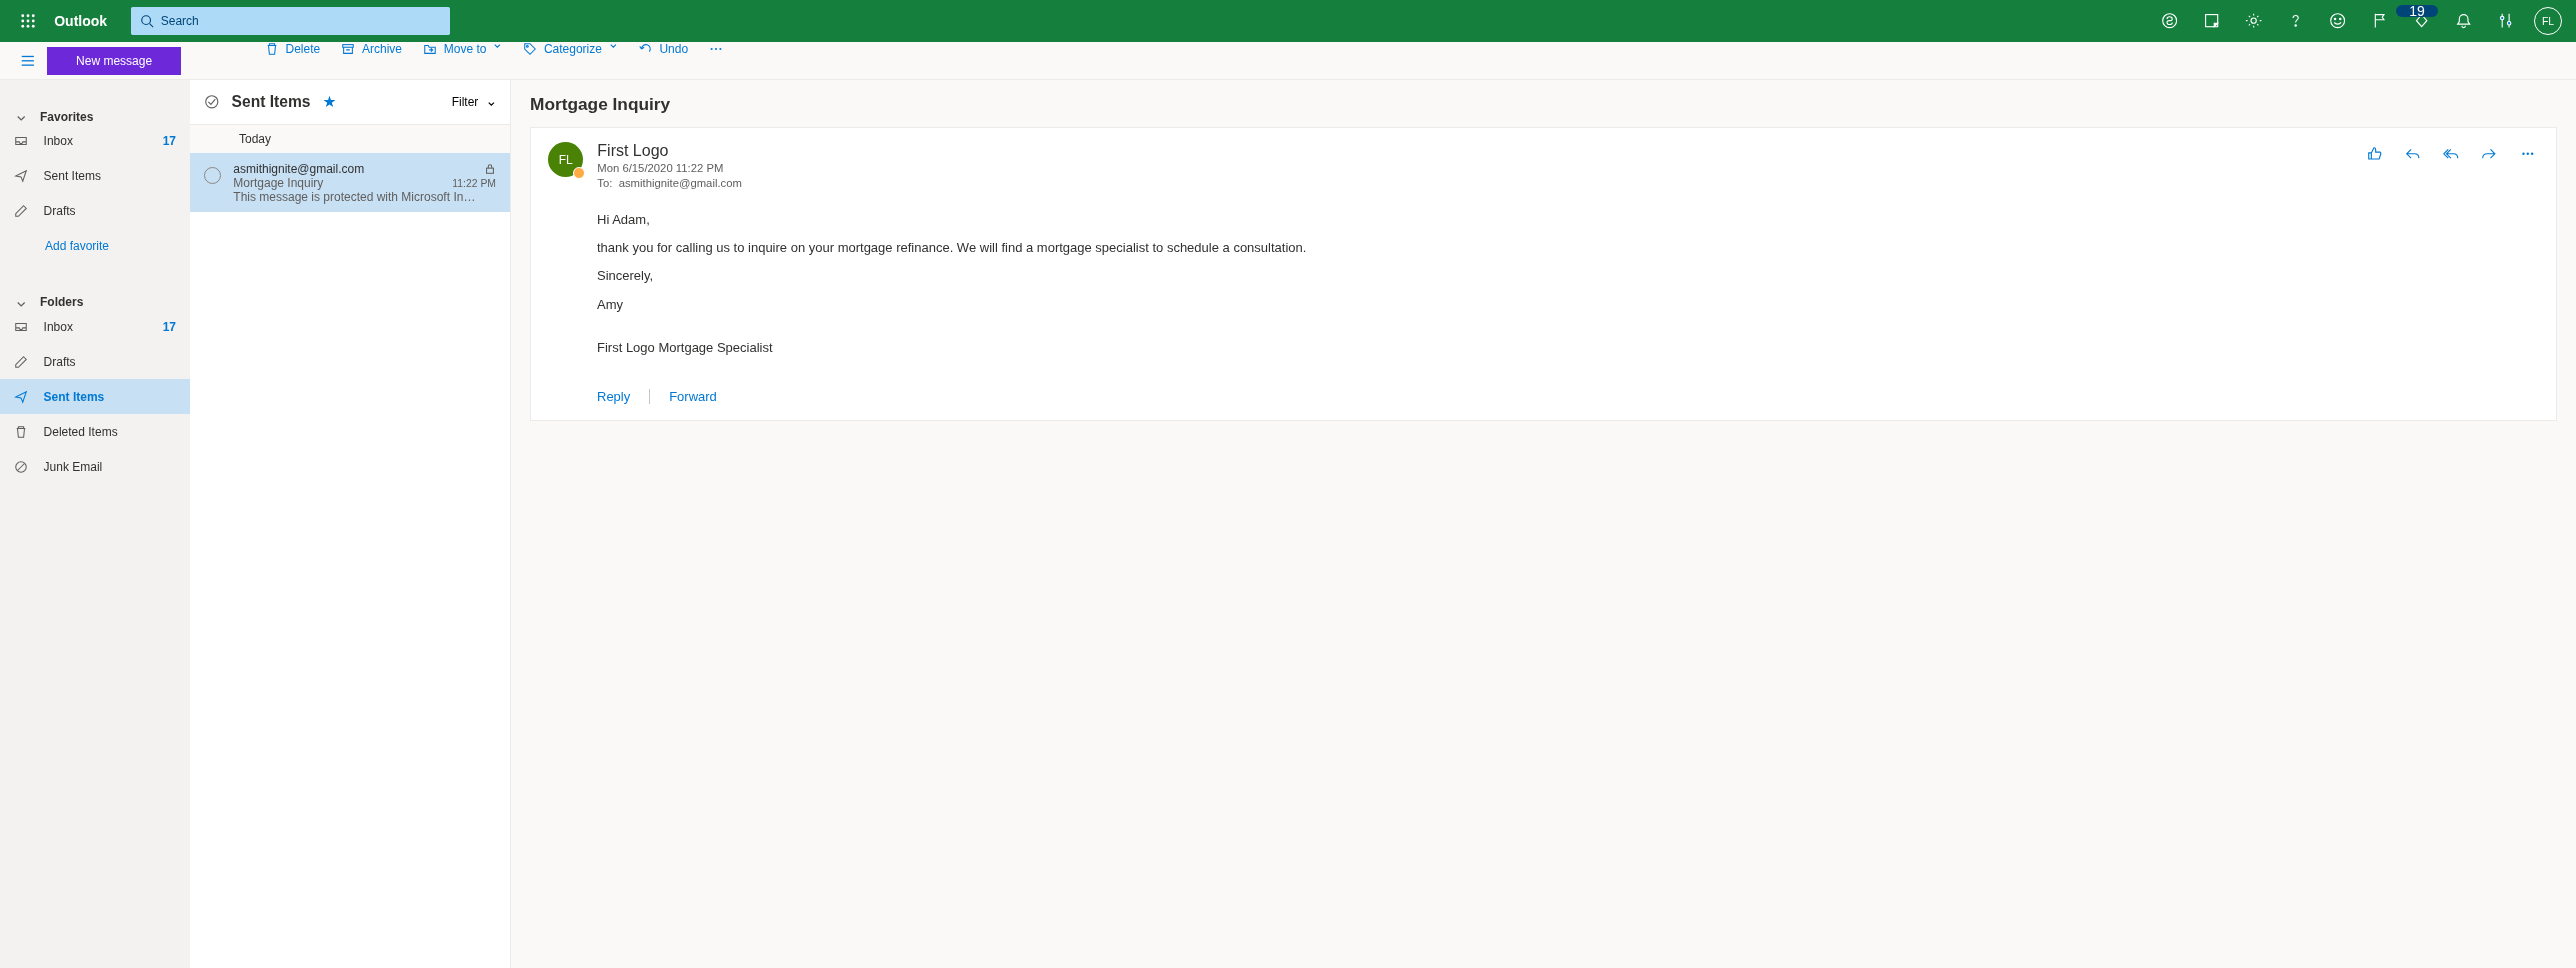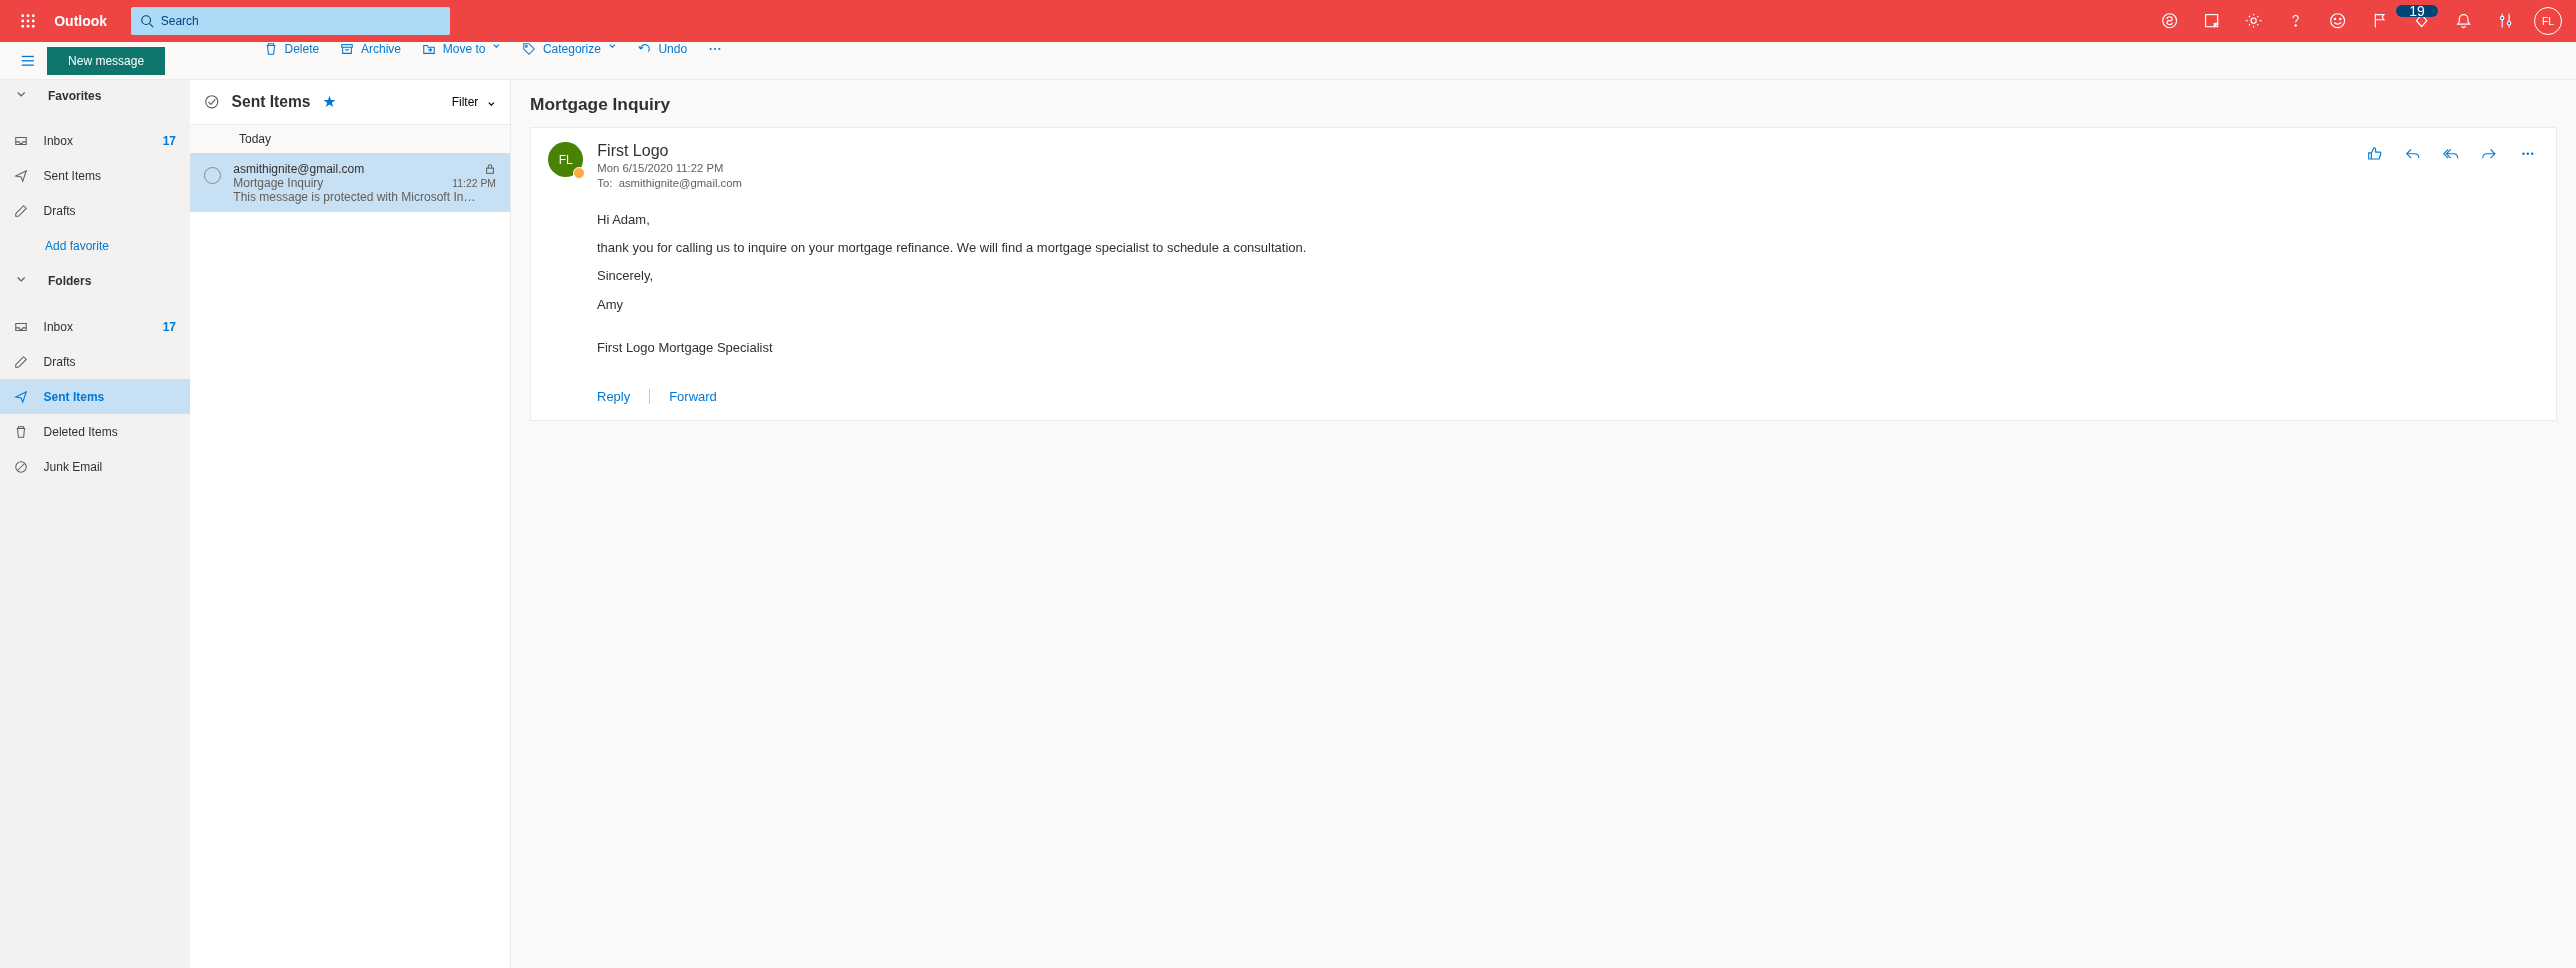--- a/index.html
+++ b/index.html
@@ -1,39 +1,39 @@
 <!DOCTYPE html>
 <html style="font-size:14px"><head>
 <meta charset="utf-8">
 <style>
   *{box-sizing:border-box;margin:0;padding:0;font-family:"Segoe UI",Arial,sans-serif}
   body{font-size:12px;color:#323130;background:#faf9f8;width:2576px;height:969px;overflow:hidden}
   
-  .suite-bar{height:42px;background:#ef4444;color:#fff;display:flex;align-items:center;padding:0 7px}
+  .suite-bar{height:42px;background:#15803d;color:#fff;display:flex;align-items:center;padding:0 7px}
   .waffle{width:42px;height:42px;display:flex;align-items:center;justify-content:center;cursor:pointer}
   .brand{font-size:14px;font-weight:600;margin-left:5.2px;margin-right:24px}
   .search-wrap{flex:0 0 319px;height:28px;background:#addaf7;border-radius:1.7px;display:flex;align-items:center;padding:0 8.7px;color:#004578}
   .search-wrap input{flex:1;border:none;background:transparent;outline:none;font-size:12px;color:#004578}
   .search-wrap input::placeholder{color:#004578}
   .spacer{flex:1}
   .hdr-icons{display:flex;align-items:center;gap:0}
   .hdr-icon{width:42px;height:42px;display:flex;align-items:center;justify-content:center;cursor:pointer;position:relative}
   .hdr-badge{position:absolute;top:5.2px;right:5.2px;background:#004578;color:#fff;border-radius:6px;font-size:14px;padding:0 13px;line-height:12px;min-width:12px;text-align:center}
   .avatar-head{width:28px;height:28px;border:0.9px solid #fff;border-radius:50%;display:flex;align-items:center;justify-content:center;font-size:10.4px}
   svg{display:block}
   
   .cmd-bar{height:38px;background:#faf9f8;display:flex;align-items:center;padding:0 10.4px;border-bottom:0.9px solid #edebe9}
   .hamburger{width:35px;height:35px;display:flex;align-items:center;justify-content:center;cursor:pointer;color:#0078d4}
-  .new-msg{background:#0f766e;color:#fff;border:none;height:28px;padding:0 21px;font-size:12px;cursor:pointer;margin-left:1.7px;margin-right:27px}
+  .new-msg{background:#6d28d9;color:#fff;border:none;height:28px;padding:0 29px;font-size:12px;cursor:pointer;margin-left:1.7px;margin-right:12px}
   .cmd{display:flex;align-items:flex-start;gap:7px;color:#0078d4;height:38px;padding:0 10.4px;cursor:pointer;font-size:12px}
   .cmd svg{color:#0078d4}
   
   .main{display:flex;height:calc(100% - 80px)}
   .nav{width:190px;background:#f3f2f1;overflow-y:auto;padding-top:8.7px}
-  .nav-header{display:flex;align-items:flex-start;height:35px;padding:0 14px;font-weight:600;gap:20px;cursor:pointer}
+  .nav-header{display:flex;align-items:flex-end;height:35px;padding:0 14px;font-weight:600;gap:12px;cursor:pointer}
   .nav-item{display:flex;align-items:center;height:35px;padding:0 14px 0 14px;gap:15.6px;cursor:pointer}
   .nav-item.indent{padding-left:45px}
   .nav-item .count{margin-left:auto;color:#0078d4;font-weight:600}
   .nav-item.link{color:#0078d4}
   .nav-item.selected{background:#c7e0f4}
   .nav-item.selected .ni-label,.nav-item.selected svg{color:#0078d4;font-weight:600}
   .nav-ico{width:14px;display:flex;justify-content:center;color:#605e5c}
   
   .msg-list{width:321px;background:#fff;border-right:0.9px solid #edebe9;display:flex;flex-direction:column}
   .ml-header{height:45px;display:flex;align-items:center;padding:0 14px;gap:12px;border-bottom:0.9px solid #edebe9}

